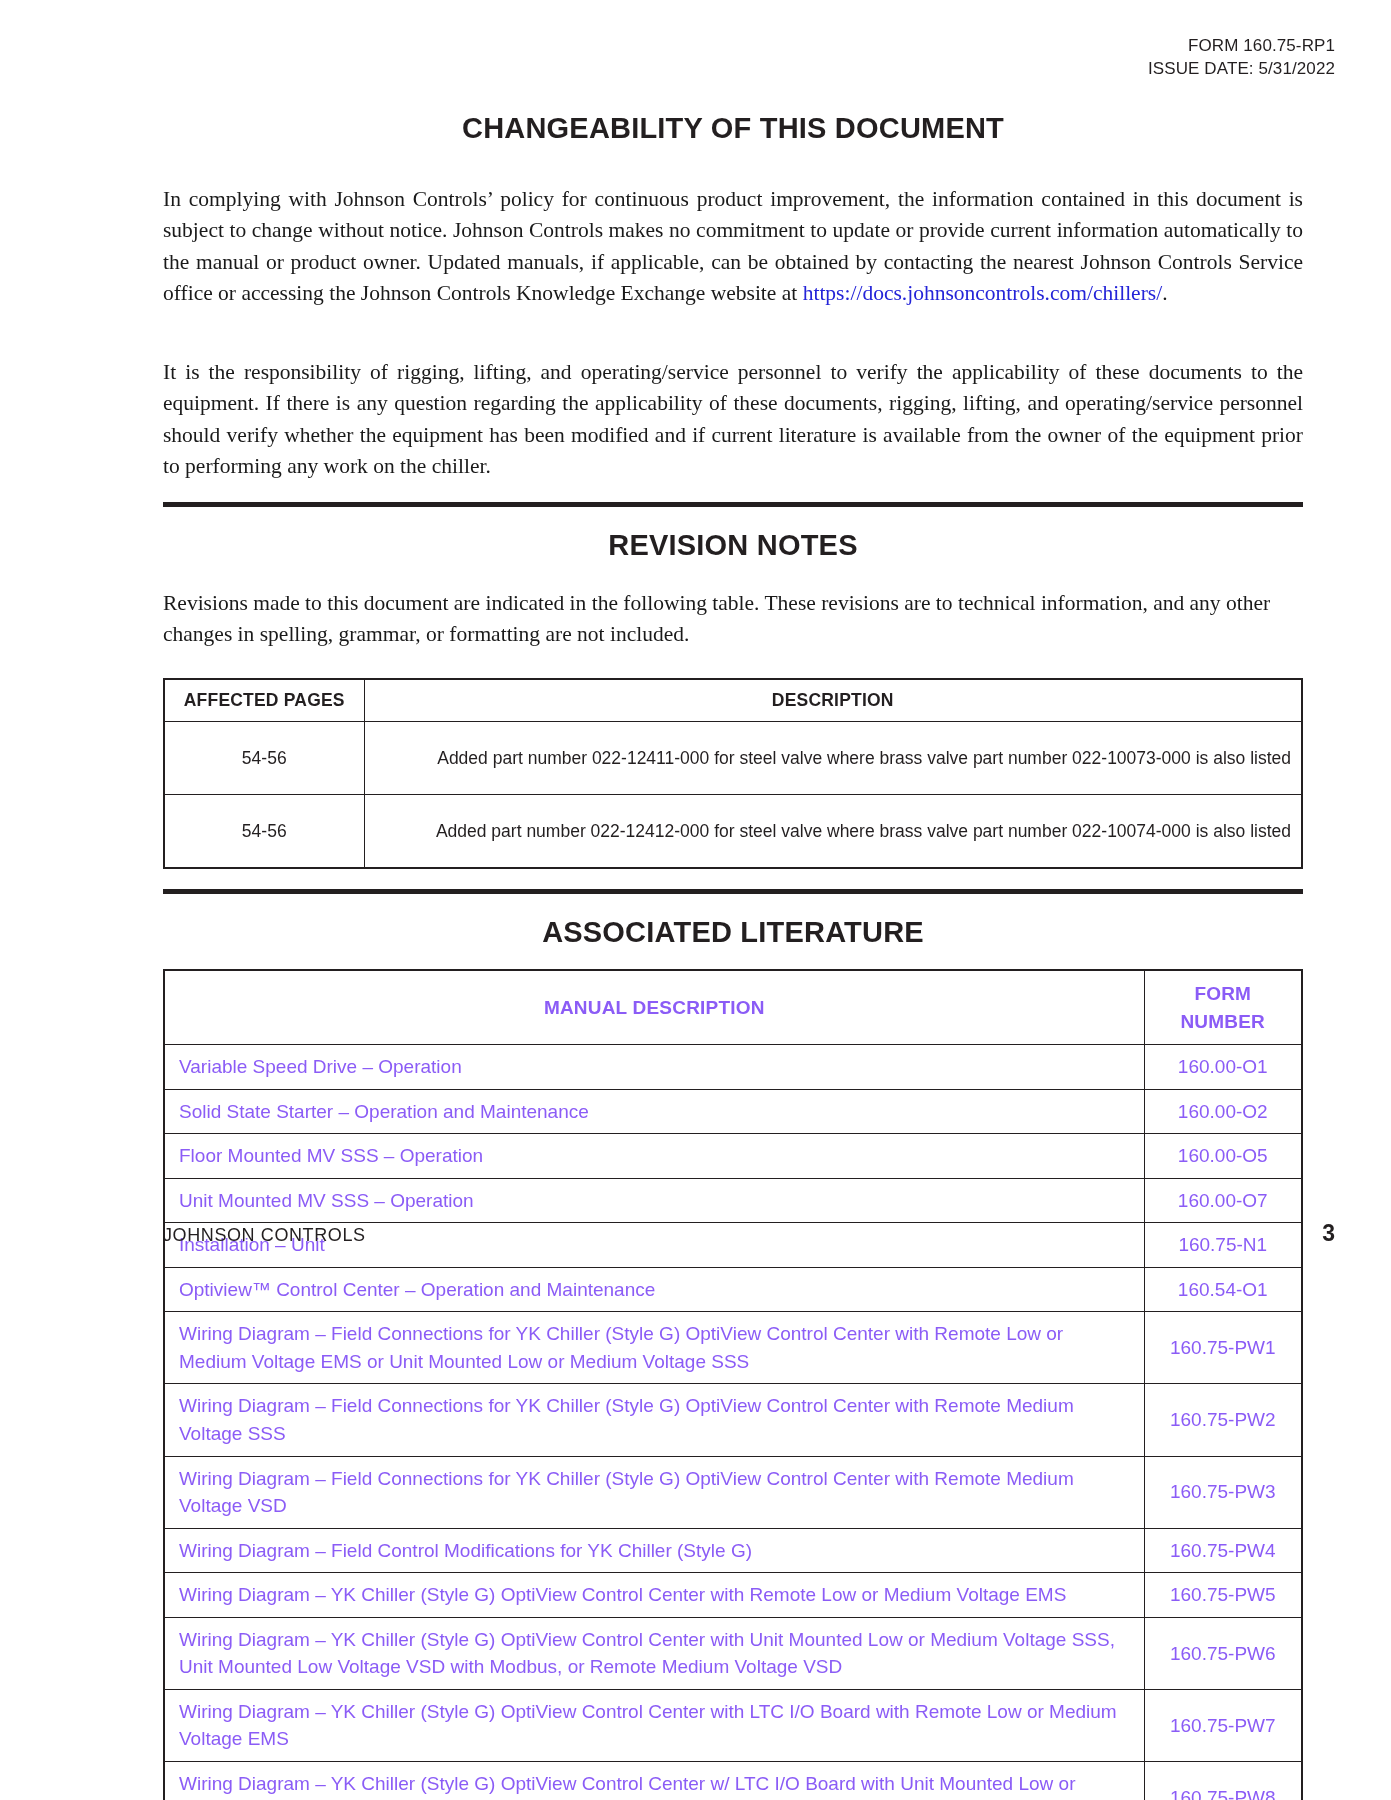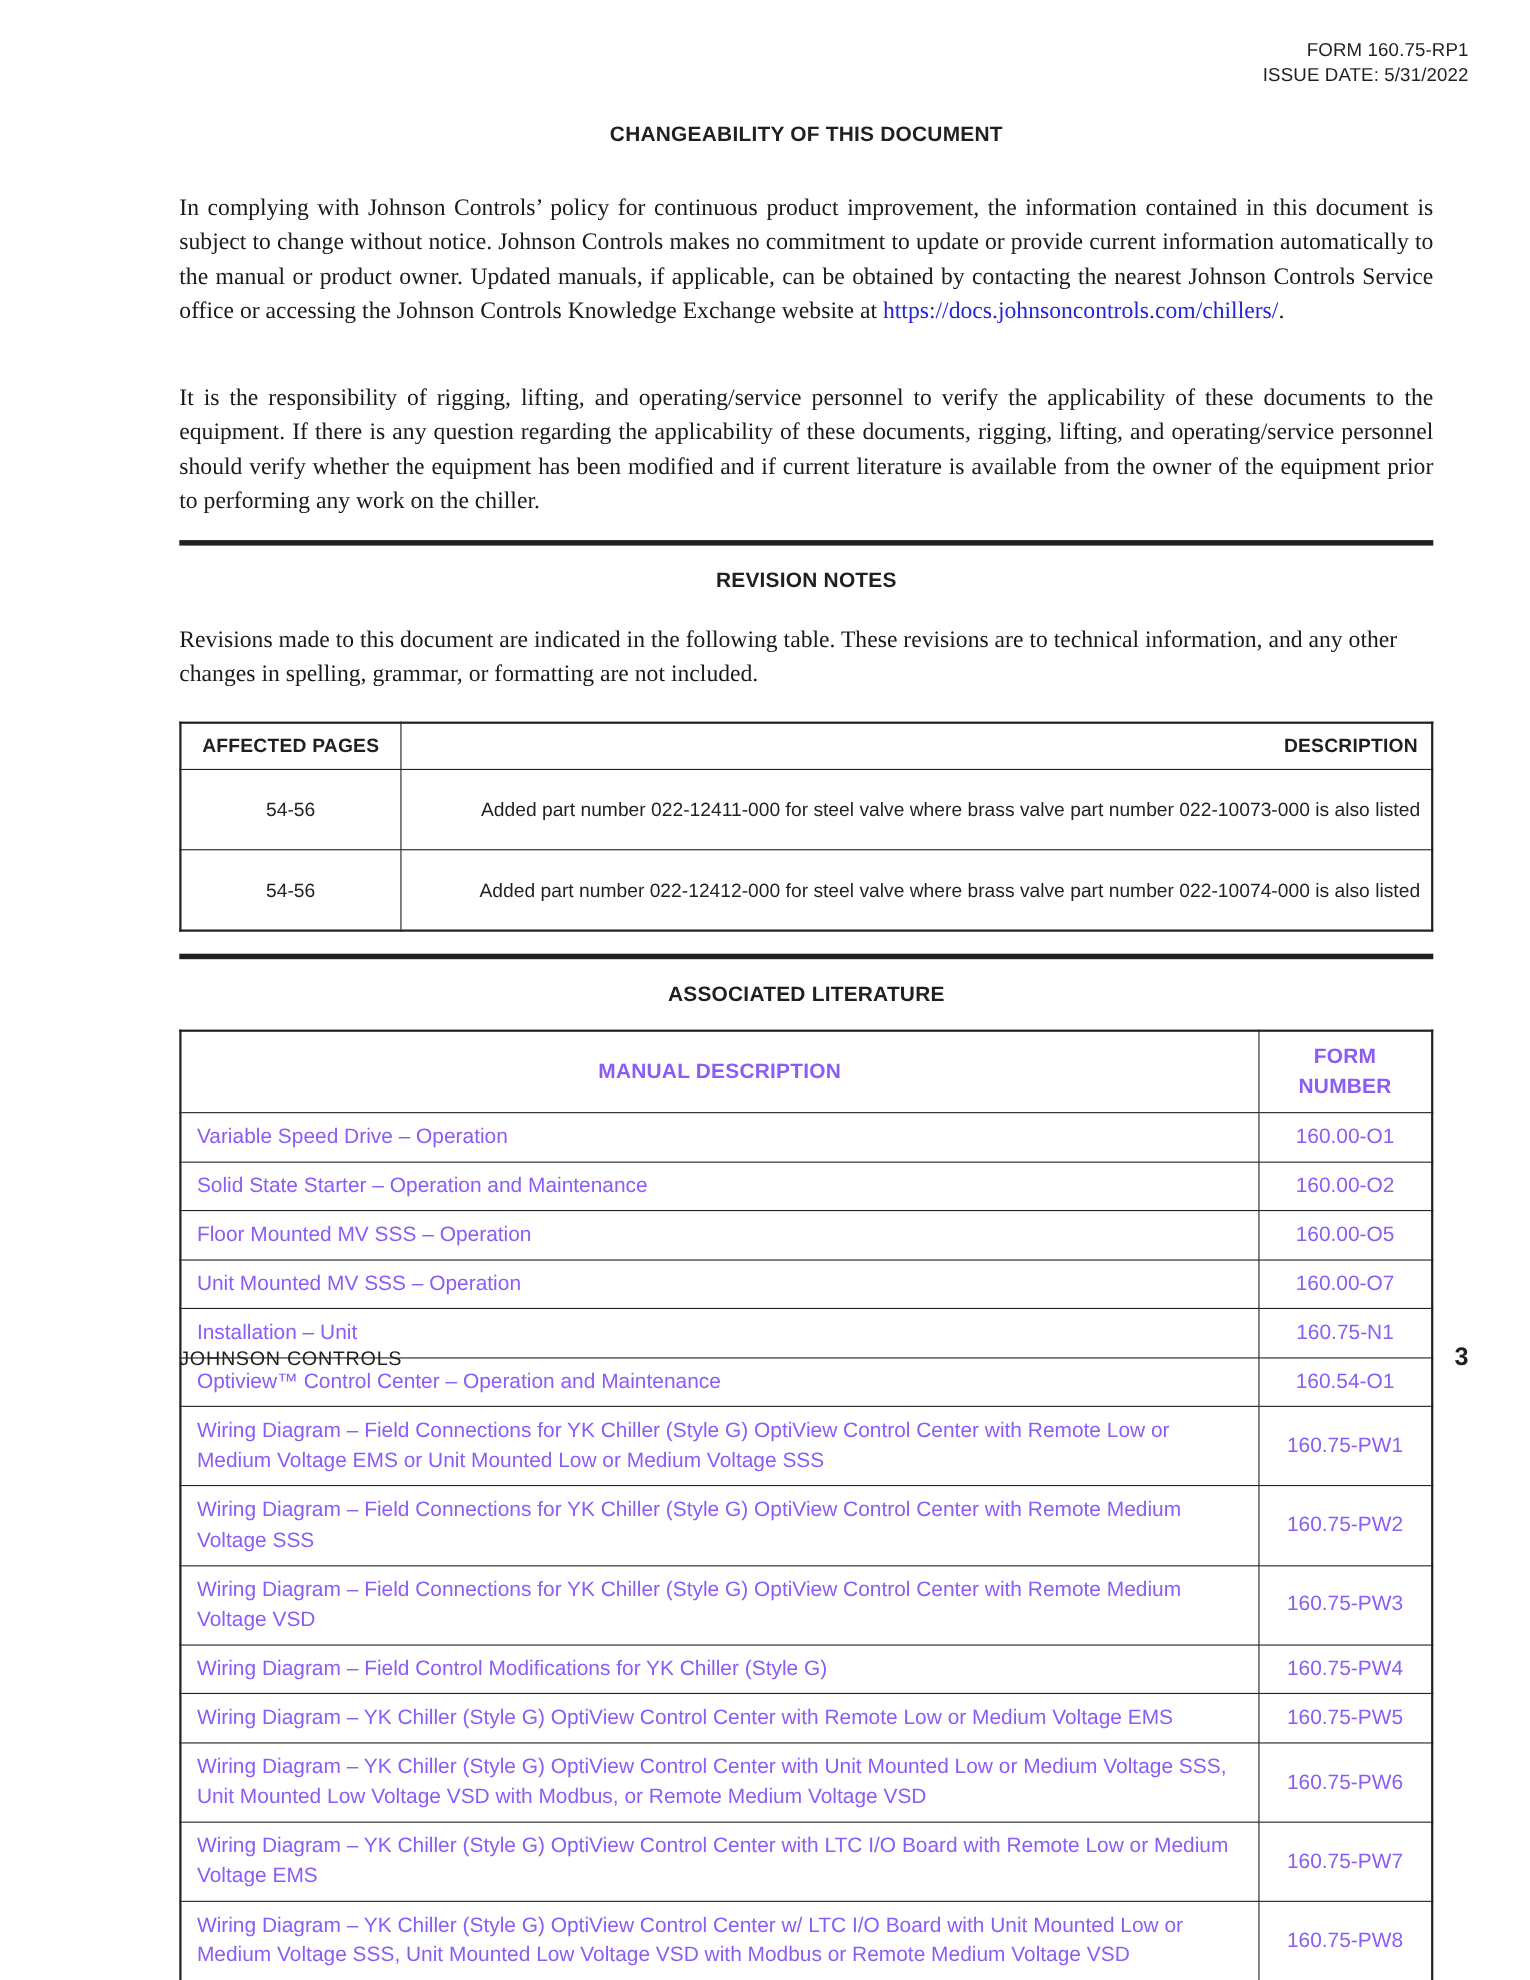--- a/index.html
+++ b/index.html
@@ -36,21 +36,21 @@
 
   
   .content {
     position: absolute;
     left: 163px;
     top: 112px;
     width: 1140px;
   }
 
   h1.section-title {
-    font-size: 19px;
+    font-size: 29px;
     font-weight: bold;
     text-align: center;
     margin: 0 0 0 0;
     letter-spacing: 0.2px;
     color: #231f20;
   }
   h1.section-title.rev {
     margin-top: 22px;
   }
 
@@ -109,21 +109,21 @@
   .rev-table th, .rev-table td {
     border: 1.5px solid #231f20;
     padding: 9px 12px;
     font-size: 17.5px;
     line-height: 1.42;
     vertical-align: middle;
     color: #231f20;
   }
   .rev-table thead th {
     font-weight: bold;
-    text-align: right;
+    text-align: center;
     padding-top: 8px;
     padding-bottom: 8px;
     letter-spacing: 0.2px;
   }
   .rev-table .c-pages {
     width: 200px;
     text-align: center;
   }
   .rev-table td.c-desc {
     text-align: right;

